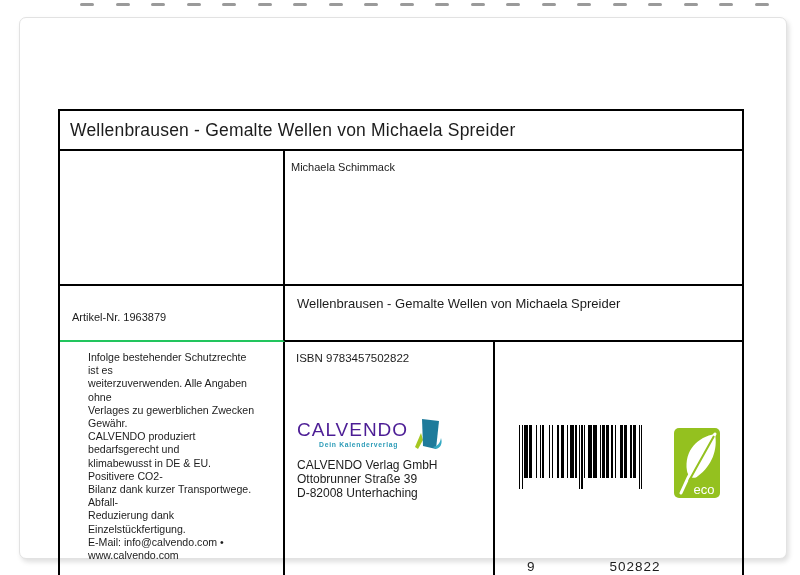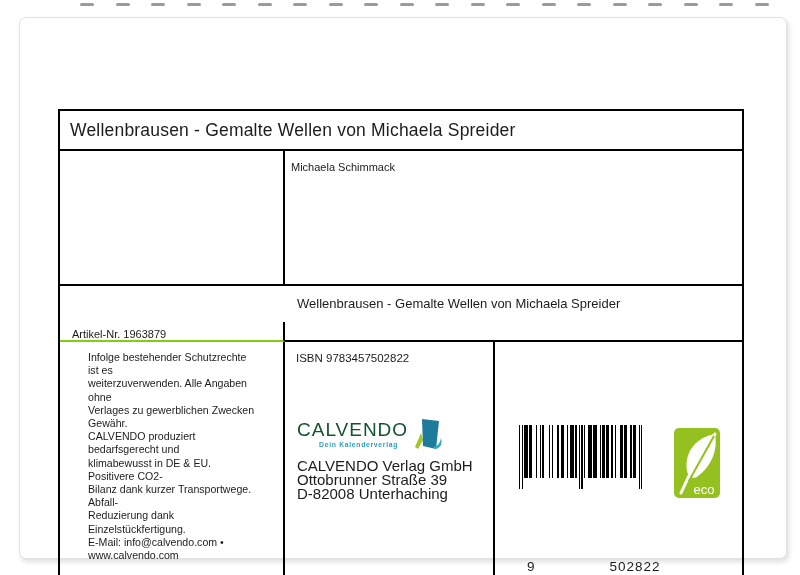--- a/index.html
+++ b/index.html
@@ -28,34 +28,34 @@
     position:absolute; left:38px; top:91px; width:686px; height:504px;
     border:2px solid #000; box-sizing:border-box;
     display:grid;
     grid-template-columns:225px 210px 1fr;
     grid-template-rows:40px 135px 56px 1fr;
   }
   .cell { box-sizing:border-box; }
   .c-title { grid-column:1/4; border-bottom:2px solid #000; display:flex; align-items:center; padding-left:10px; font-size:17.5px; letter-spacing:0.2px; }
   .c-blank  { grid-column:1/2; border-right:2px solid #000; border-bottom:2px solid #000; }
   .c-author { grid-column:2/4; border-bottom:2px solid #000; padding:10px 6px; font-size:11px; }
-  .c-artnr  { grid-column:1/2; border-right:2px solid #000; border-bottom:2px solid #84cc16; padding:6px 12px; font-size:11px;margin-top:36px; }
+  .c-artnr  { grid-column:1/2; border-right:2px solid #000; border-bottom:2px solid #22c55e; padding:25px 12px; font-size:11px; }
   .c-sub    { grid-column:2/4; border-bottom:2px solid #000; padding:10px 12px; font-size:13px; }
   .c-legal  { grid-column:1/2; border-right:2px solid #000; padding:9px 28px; font-size:10.6px; line-height:13.2px; }
   .c-pub    { grid-column:2/3; border-right:2px solid #000; position:relative; padding:10px 11px; font-size:11.5px; }
   .c-code   { grid-column:3/4; position:relative; }
 
   
   .isbn { font-size:11.5px; }
   .logo { position:absolute; left:12px; top:74px; display:flex; align-items:flex-end; }
   .logo-textcol { display:flex; flex-direction:column; }
   .logo-word { font-size:19px; letter-spacing:1px; font-weight:500; line-height:19px; }
   .logo-tag  { font-size:6.8px; letter-spacing:0.7px; margin-top:2px; align-self:center; padding-left:12px; font-weight:bold; }
   .logo-mark { margin-left:5px; margin-bottom:-4px; }
-  .address { position:absolute; left:12px; top:117px; font-size:15px; line-height:13.8px; }
+  .address { position:absolute; left:12px; top:117px; font-size:12px; line-height:13.8px; }
 
   
   .barcode { position:absolute; left:24px; top:83px; width:124px; height:64px; }
   .bar { position:absolute; top:0; background:#000; height:53px; }
   .bar.tall { height:64px; }
   .bc-digits { position:absolute; top:134px; left:0; width:160px; height:16px; font-size:13.5px; letter-spacing:1px; }
   .bc-d0 { position:absolute; left:8px; }
   .bc-d1 { position:absolute; left:55px; transform:translateX(-50%);margin-top:48px; }
   .bc-d2 { position:absolute; left:116px; transform:translateX(-50%); }
 
@@ -134,21 +134,21 @@
         <div class="legal-line">Reduzierung dank Einzelstückfertigung.</div>
         <div class="legal-line">E-Mail: info@calvendo.com •</div>
         <div class="legal-line">www.calvendo.com</div>
       </div>
 
     <div class="cell c-pub">
       <div class="isbn">ISBN 9783457502822</div>
 
       <div class="logo">
         <div class="logo-textcol">
-          <div class="logo-word" style="color: #14532d;">CALVENDO</div>
+          <div class="logo-word" style="color: #4c1d95;">CALVENDO</div>
           <div class="logo-tag" style="color: rgb(45, 156, 184);">Dein Kalenderverlag</div>
         </div>
         <svg class="logo-mark" width="30" height="36" viewBox="0 0 30 36">
           <polygon points="2,31 8,17 10,24 5,33" fill="#a6c721"></polygon>
           <polygon points="9,3 26,5 23,33 10,30" fill="#1e7b9b"></polygon>
           <path d="M23 33 C 27 32, 30 28, 28 22 C 27 27, 25 30, 20 31 Z" fill="#35a9c3"></path>
         </svg>
       </div>
 
       <div class="address">

